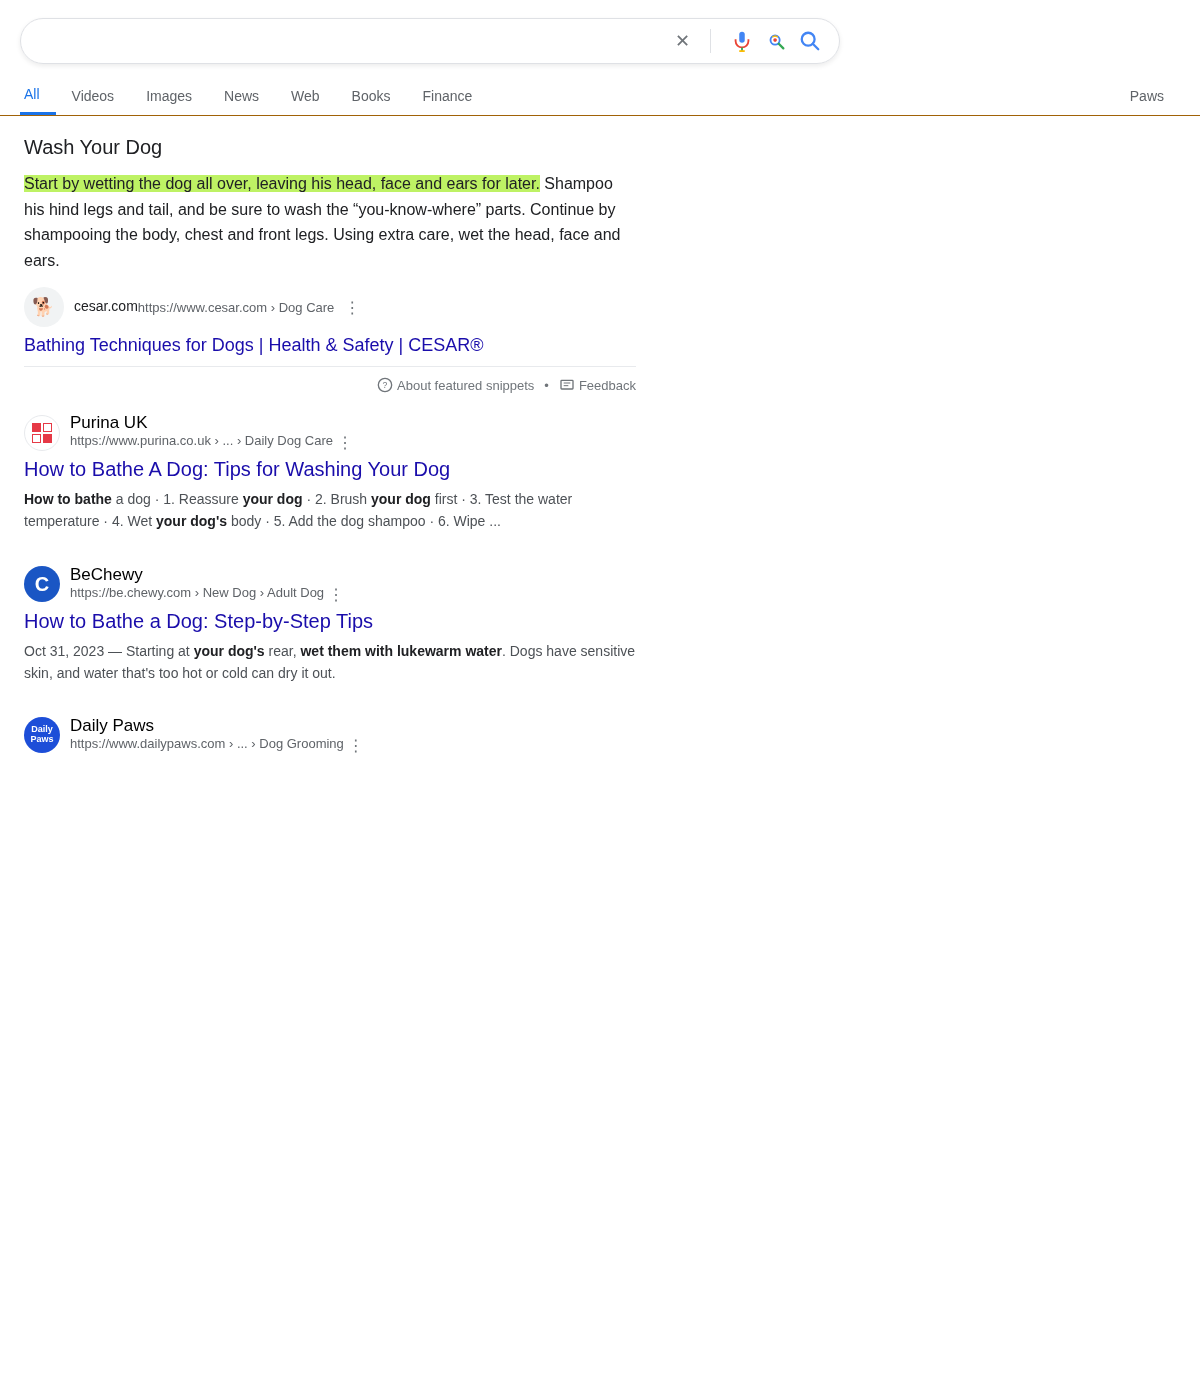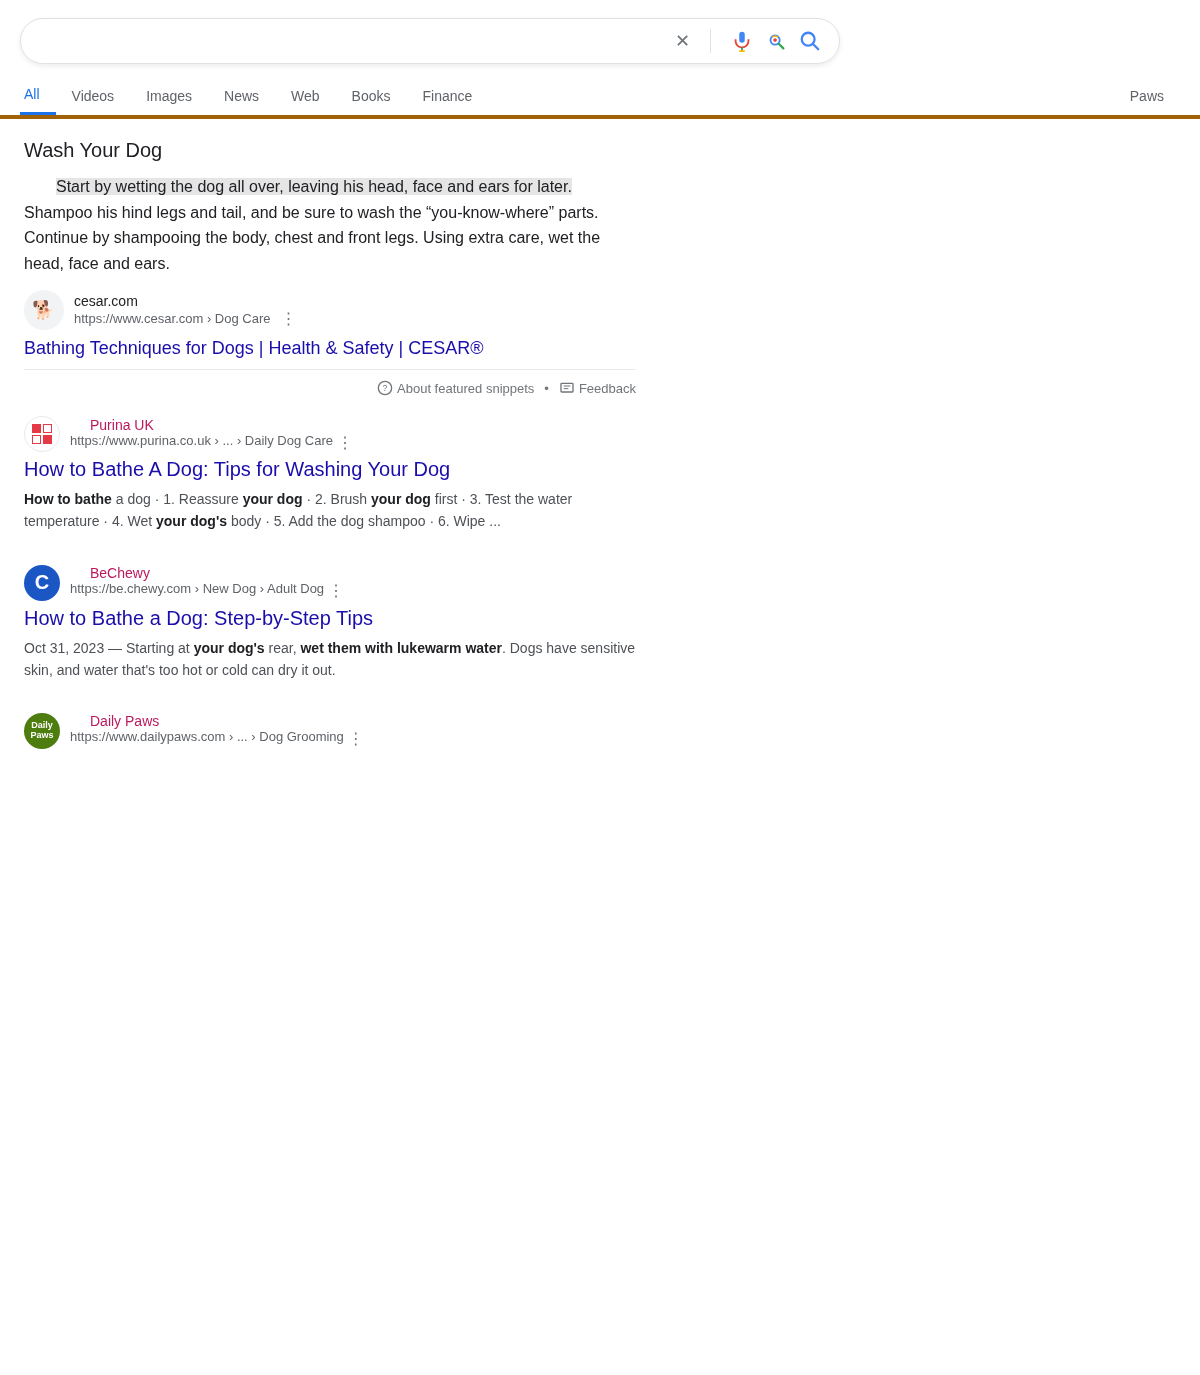--- a/index.html
+++ b/index.html
@@ -67,21 +67,21 @@
       width: 1px;
       height: 24px;
       background: #dfe1e5;
       margin: 0 8px;
     }
 
     
     .nav-tabs {
       display: flex;
       align-items: center;
-      border-bottom: 4px solid #a16207;
+      border-bottom: 1px solid #a16207;
       padding: 0 20px;
       gap: 0;
     }
     .nav-tab {
       padding: 10px 16px;
       font-size: 14px;
       color: #5f6368;
       cursor: pointer;
       position: relative;
       text-decoration: none;
@@ -118,44 +118,43 @@
       font-weight: 400;
       color: #202124;
       margin-bottom: 12px;
     }
     .snippet-text {
       font-size: 16px;
       line-height: 1.6;
       color: #202124;
     }
     .snippet-highlight {
-      background-color: #e5e5e5;
-      color: #202124;
-      margin-left: 32px;
+      background-color: #bef264;
+      color: #202124;
     }
     .snippet-source {
       display: flex;
       align-items: center;
       margin-top: 14px;
       gap: 10px;
     }
     .source-favicon {
       width: 40px;
       height: 40px;
       border-radius: 50%;
       background: #f1f3f4;
       display: flex;
       align-items: center;
       justify-content: center;
       font-size: 18px;
       flex-shrink: 0;
     }
     .source-info {
       display: flex;
-      flex-direction: column;
+      flex-direction: row;
     }
     .source-name {
       font-size: 14px;
       color: #202124;
     }
     .source-url {
       font-size: 13px;
       color: #5f6368;
       display: flex;
       align-items: center;
@@ -212,23 +211,22 @@
       align-items: center;
       justify-content: center;
       font-size: 16px;
       flex-shrink: 0;
     }
     .result-source-info {
       display: flex;
       flex-direction: column;
     }
     .result-site-name {
-      font-size: 14px;
-      color: #be185d;
-      margin-left: 20px;
+      font-size: 17px;
+      color: #000000;
     }
     .result-url {
       font-size: 13px;
       color: #5f6368;
       display: flex;
       align-items: flex-start;
       gap: 0;
     }
     .result-title {
       font-size: 20px;
@@ -408,21 +406,21 @@
       </div>
     </div>
     <a class="result-title">How to Bathe a Dog: Step-by-Step Tips</a>
     <div class="result-desc">
       Oct 31, 2023 — Starting at <strong>your dog's</strong> rear, <strong>wet them with lukewarm water</strong>. Dogs have sensitive skin, and water that's too hot or cold can dry it out.
     </div>
   </div>
 
   <div class="search-result">
     <div class="result-source">
-      <div class="result-favicon" style="background:#4d7c0f;border-radius:50%;display:flex;align-items:center;justify-content:center;color:white;font-size:9px;font-weight:bold;line-height:1.1;text-align:center;width:36px;height:36px;flex-shrink:0;">
+      <div class="result-favicon" style="background:#1d4ed8;border-radius:50%;display:flex;align-items:center;justify-content:center;color:white;font-size:9px;font-weight:bold;line-height:1.1;text-align:center;width:36px;height:36px;flex-shrink:0;">
         <span>Daily<br>Paws</span>
       </div>
       <div class="result-source-info">
         <span class="result-site-name">Daily Paws</span>
         <span class="result-url">
           <span>https://www.dailypaws.com › ... › Dog Grooming</span>
           <span class="three-dots">⋮</span>
         </span>
       </div>
     </div>

